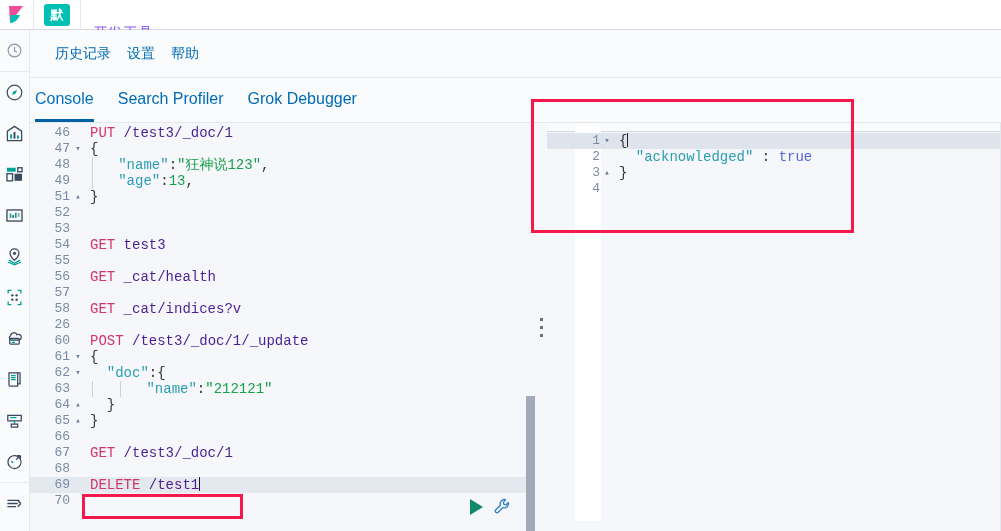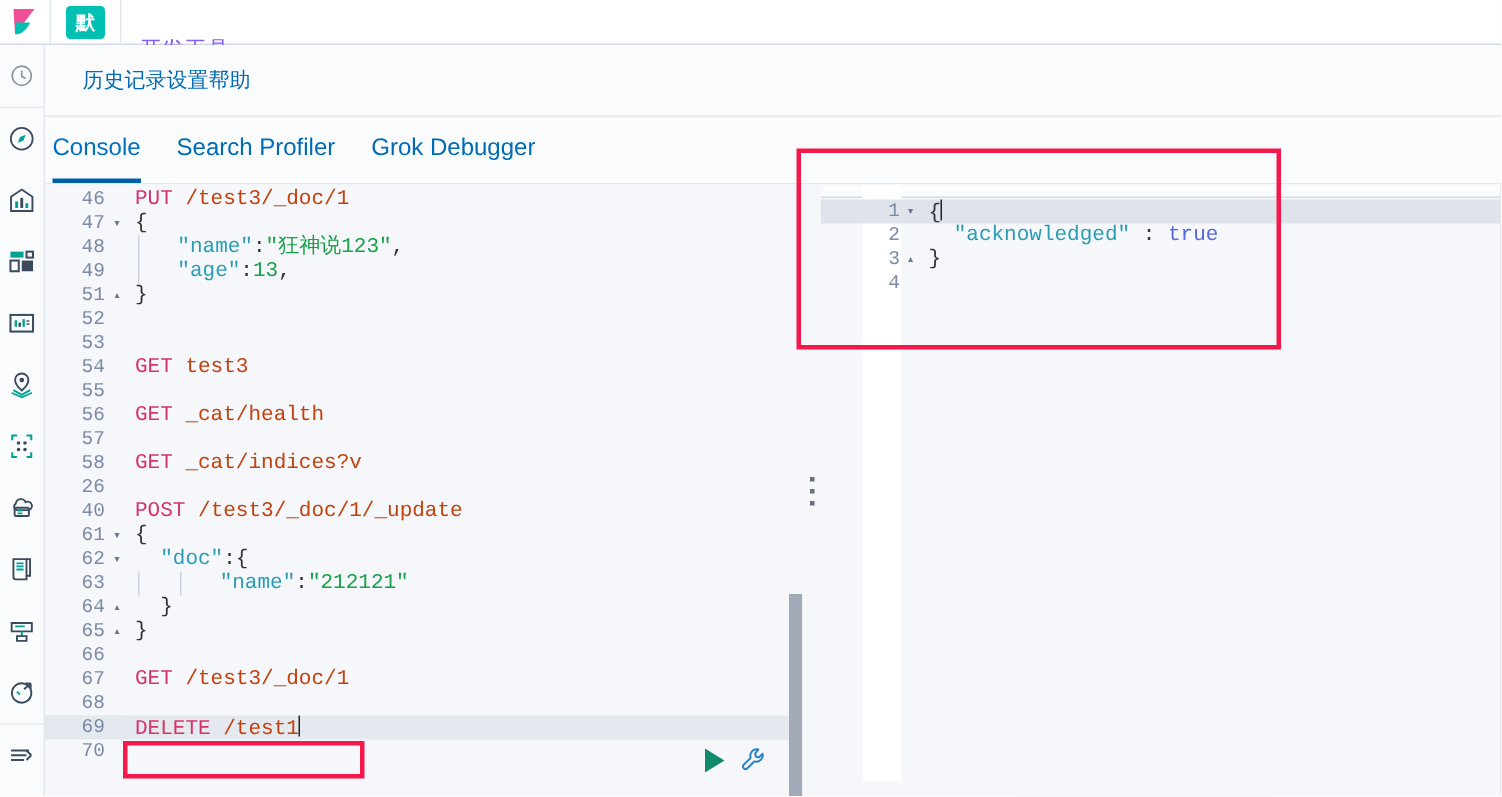--- a/index.html
+++ b/index.html
@@ -79,21 +79,21 @@
     position: absolute; left: 30px; top: 30px;
     width: 971px; height: 48px;
     background: #fafbfd;
     border-bottom: 1px solid #e3e7ee;
     box-sizing: border-box;
     display: flex; align-items: center;
   }
   .subnav-link {
     font-size: 14px;
     color: #006bb4;
-    margin-left: 0;
+    margin-left: 16px;
     cursor: pointer;
     white-space: nowrap;
   }
   .subnav-link:first-child { margin-left: 25px; }
 
   
   .tabs {
     position: absolute; left: 30px; top: 78px;
     width: 971px; height: 45px;
     background: #fafbfd;
@@ -164,21 +164,21 @@
     text-align: center;
     line-height: 16px;
     background: #f5f7fa;
   }
   .code-line.active .fold { background: #e4e8ef; }
   .code-txt {
     padding-left: 6px;
     color: #333;
   }
   .tok-method { color: #d6336c; }
-  .tok-url { color: #c2410c; }
+  .tok-url { color: #4c1d95; }
   .tok-brace { color: #333333; }
   .tok-key { color: #2a9db3; }
   .tok-str { color: #18a04a; }
   .tok-num { color: #18a04a; }
   .tok-punc { color: #333333; }
   .indent-guide {
     display: inline-block;
     border-left: 1px solid #c9d2e0;
     height: 16px;
     vertical-align: top;
@@ -438,21 +438,21 @@
           <div class="code-line"><span class="ln">49</span><span class="fold"></span><span class="code-txt"><span class="indent-guide"></span>   <span class="tok-key">"age"</span><span class="tok-punc">:</span><span class="tok-num">13</span><span class="tok-punc">,</span></span></div>
           <div class="code-line"><span class="ln">51</span><span class="fold">▴</span><span class="code-txt"><span class="tok-brace">}</span></span></div>
           <div class="code-line"><span class="ln">52</span><span class="fold"></span><span class="code-txt"></span></div>
           <div class="code-line"><span class="ln">53</span><span class="fold"></span><span class="code-txt"></span></div>
           <div class="code-line"><span class="ln">54</span><span class="fold"></span><span class="code-txt"><span class="tok-method">GET </span><span class="tok-url">test3</span></span></div>
           <div class="code-line"><span class="ln">55</span><span class="fold"></span><span class="code-txt"></span></div>
           <div class="code-line"><span class="ln">56</span><span class="fold"></span><span class="code-txt"><span class="tok-method">GET </span><span class="tok-url">_cat/health</span></span></div>
           <div class="code-line"><span class="ln">57</span><span class="fold"></span><span class="code-txt"></span></div>
           <div class="code-line"><span class="ln">58</span><span class="fold"></span><span class="code-txt"><span class="tok-method">GET </span><span class="tok-url">_cat/indices?v</span></span></div>
           <div class="code-line"><span class="ln">26</span><span class="fold"></span><span class="code-txt"></span></div>
-          <div class="code-line"><span class="ln">40</span><span class="fold"></span><span class="code-txt"><span class="tok-method">POST </span><span class="tok-url">/test3/_doc/1/_update</span></span></div>
+          <div class="code-line"><span class="ln">60</span><span class="fold"></span><span class="code-txt"><span class="tok-method">POST </span><span class="tok-url">/test3/_doc/1/_update</span></span></div>
           <div class="code-line"><span class="ln">61</span><span class="fold">▾</span><span class="code-txt"><span class="tok-brace">{</span></span></div>
           <div class="code-line"><span class="ln">62</span><span class="fold">▾</span><span class="code-txt"><span class="tok-key">  "doc"</span><span class="tok-punc">:{</span></span></div>
           <div class="code-line"><span class="ln">63</span><span class="fold"></span><span class="code-txt"><span class="indent-guide"></span>   <span class="indent-guide"></span>   <span class="tok-key">"name"</span><span class="tok-punc">:</span><span class="tok-str">"212121"</span></span></div>
           <div class="code-line"><span class="ln">64</span><span class="fold">▴</span><span class="code-txt"><span class="tok-brace">  }</span></span></div>
           <div class="code-line"><span class="ln">65</span><span class="fold">▴</span><span class="code-txt"><span class="tok-brace">}</span></span></div>
           <div class="code-line"><span class="ln">66</span><span class="fold"></span><span class="code-txt"></span></div>
           <div class="code-line"><span class="ln">67</span><span class="fold"></span><span class="code-txt"><span class="tok-method">GET </span><span class="tok-url">/test3/_doc/1</span></span></div>
           <div class="code-line"><span class="ln">68</span><span class="fold"></span><span class="code-txt"></span></div>
           <div class="code-line active"><span class="ln">69</span><span class="fold"></span><span class="code-txt"><span class="tok-method">DELETE </span><span class="tok-url">/test1</span><span class="caret"></span></span></div>
           <div class="code-line"><span class="ln">70</span><span class="fold"></span><span class="code-txt"></span></div>

